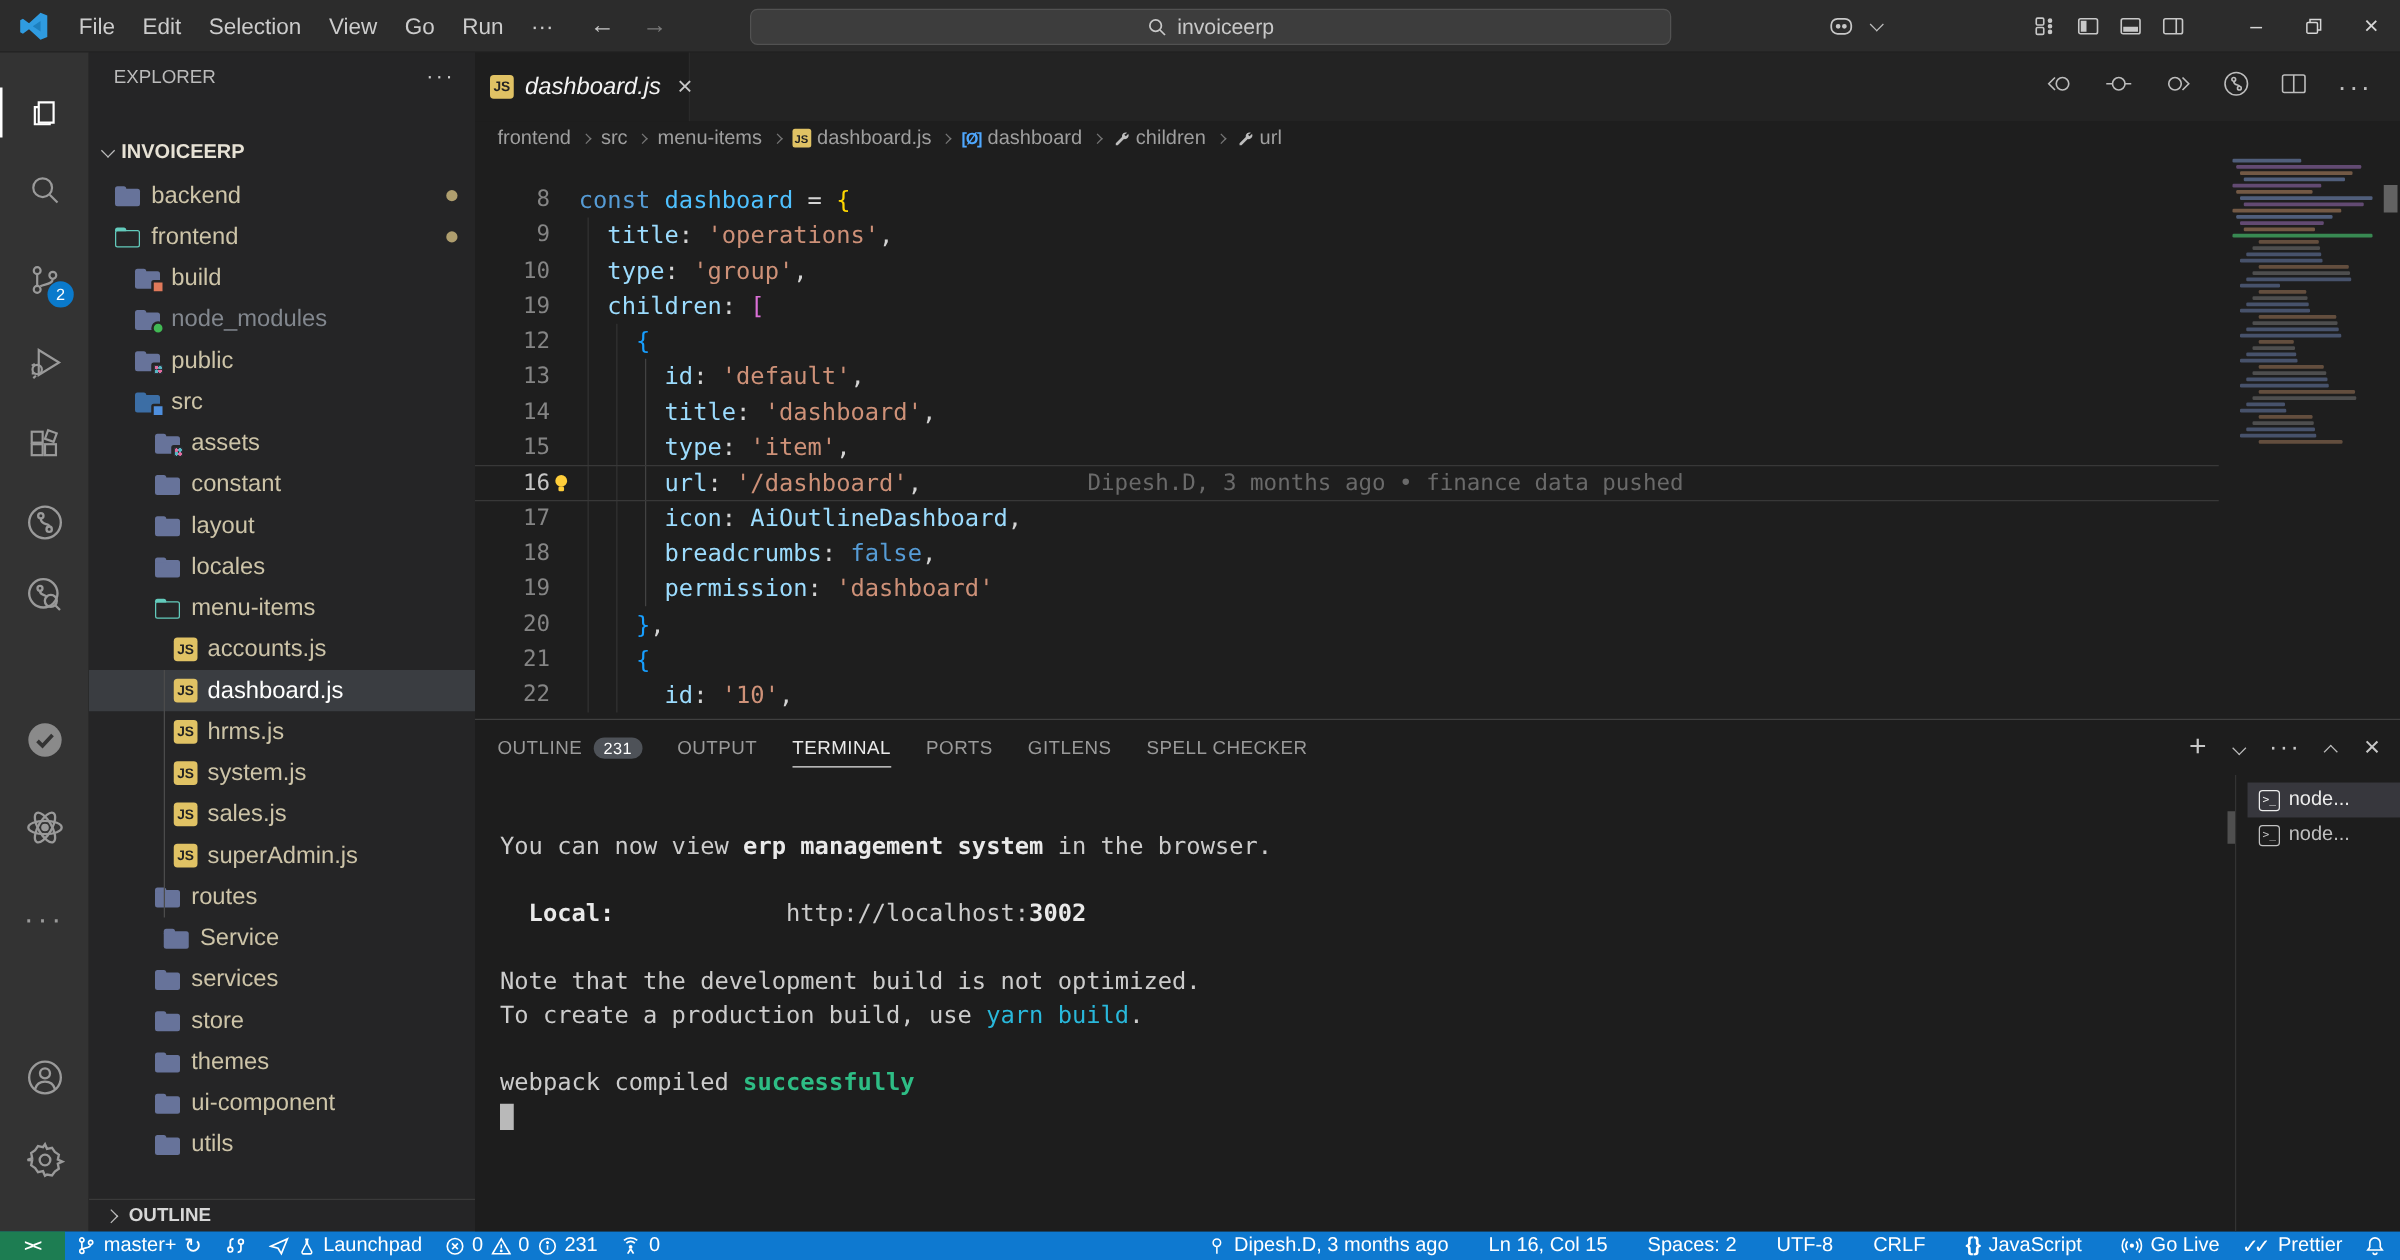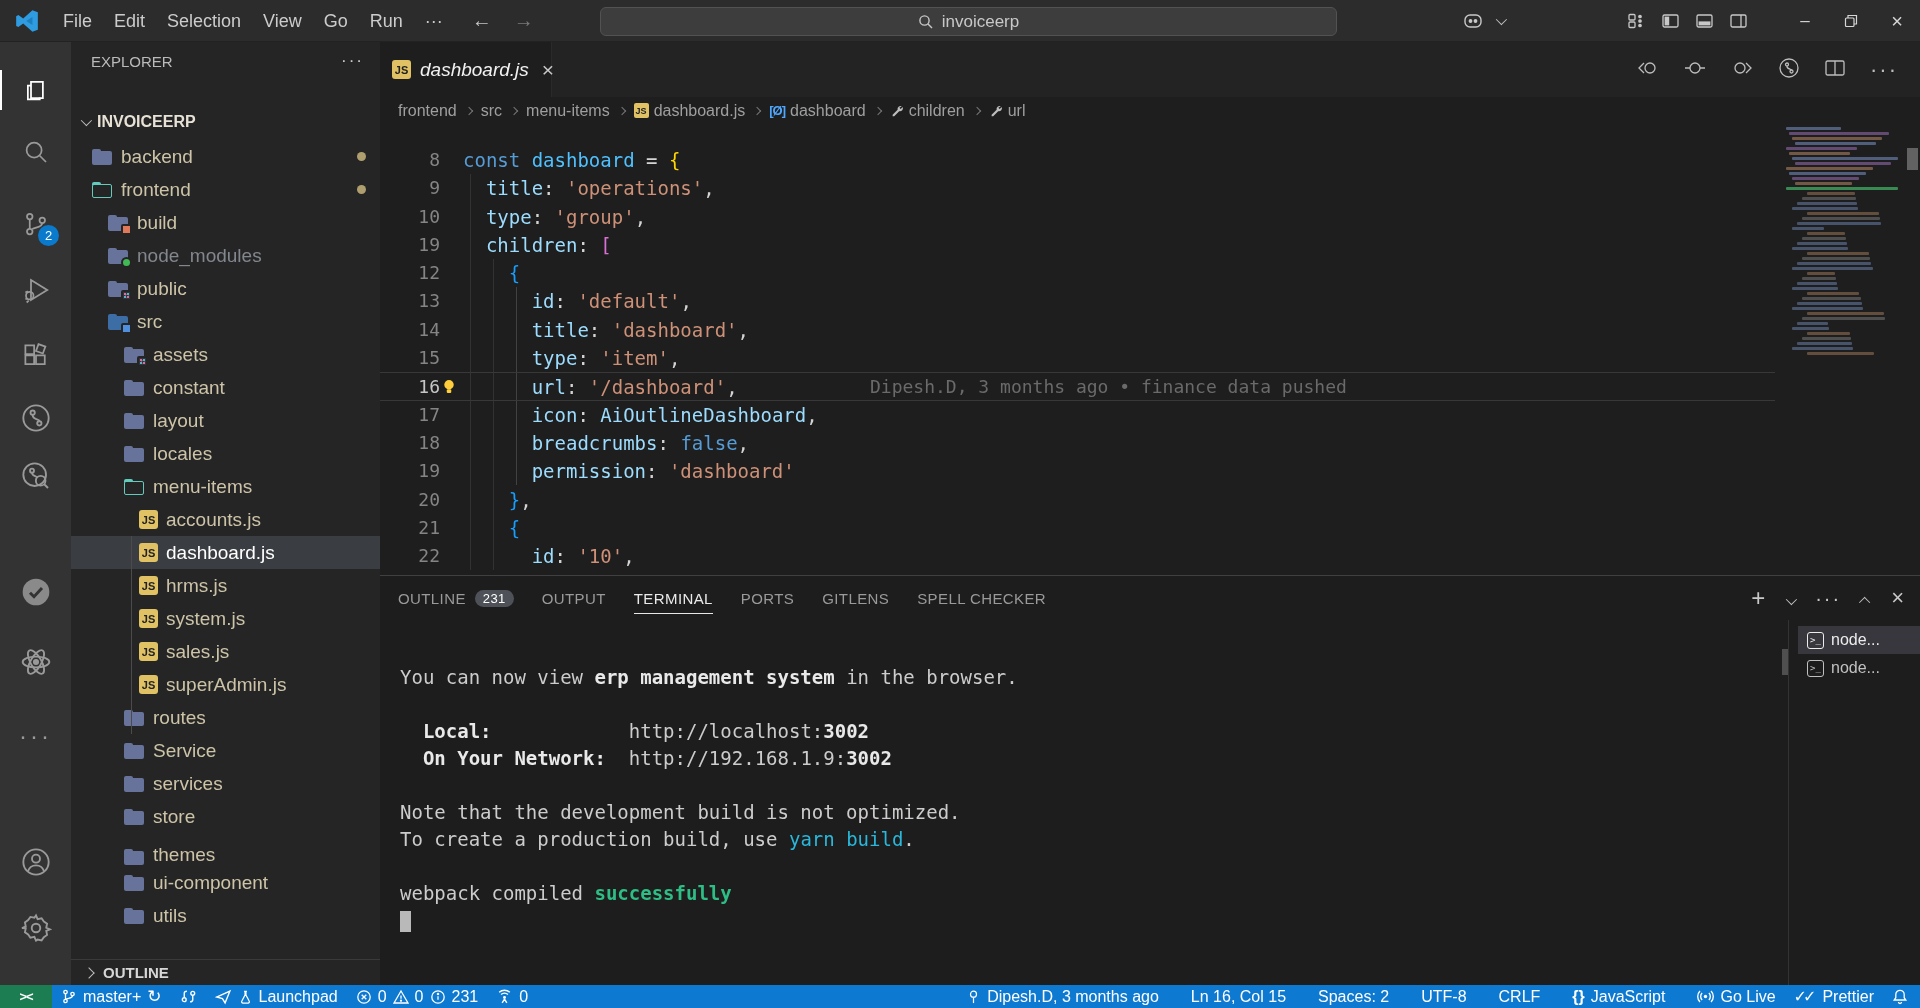--- a/index.html
+++ b/index.html
@@ -385,33 +385,33 @@
           <span class="tlabel">sales.js</span>
         </div>
         <div class="tree-row" style="padding-left: 68px;">
           <span class="jsicon">JS</span>
           <span class="tlabel">superAdmin.js</span>
         </div>
         <div class="tree-row" style="padding-left: 52px;">
           <span class="ficon folder"></span>
           <span class="tlabel">routes</span>
         </div>
-        <div class="tree-row" style="padding-left: 52px;">
+        <div class="tree-row" style="padding-left: 28px; margin-left: 31px;">
           <span class="ficon folder"></span>
           <span class="tlabel">Service</span>
         </div>
         <div class="tree-row" style="padding-left: 52px;">
           <span class="ficon folder"></span>
           <span class="tlabel">services</span>
         </div>
         <div class="tree-row" style="padding-left: 52px;">
           <span class="ficon folder"></span>
           <span class="tlabel">store</span>
         </div>
-        <div class="tree-row" style="padding-left: 52px; align-items: flex-end;">
+        <div class="tree-row" style="padding-left: 52px;">
           <span class="ficon folder"></span>
           <span class="tlabel">themes</span>
         </div>
         <div class="tree-row" style="padding-left: 52px;">
           <span class="ficon folder"></span>
           <span class="tlabel">ui-component</span>
         </div>
         <div class="tree-row" style="padding-left: 52px;">
           <span class="ficon folder"></span>
           <span class="tlabel">utils</span>
@@ -597,21 +597,20 @@
           <span style="font-size:20px;letter-spacing:2px;">···</span>
           <span><i class="chev up"></i></span>
           <span style="font-size:22px;">×</span>
         </div>
       </div>
       <div class="terminal mono" id="terminal">
           <div class="term-line"></div>
           <div class="term-line"><span class="tm-t">You can now view </span><span class="tm-b">erp management system</span><span class="tm-t"> in the browser.</span></div>
           <div class="term-line"></div>
           <div class="term-line"><span class="tm-t">  </span><span class="tm-b">Local:</span><span class="tm-t">            http://localhost:</span><span class="tm-b">3002</span></div>
-          <div class="term-line"><span class="tm-t">  </span><span class="tm-b">On Your Network:</span><span class="tm-t">  http://192.168.1.9:</span><span class="tm-b">3002</span></div>
           <div class="term-line"></div>
           <div class="term-line"><span class="tm-t">Note that the development build is not optimized.</span></div>
           <div class="term-line"><span class="tm-t">To create a production build, use </span><span class="tm-cy">yarn build</span><span class="tm-t">.</span></div>
           <div class="term-line"></div>
           <div class="term-line"><span class="tm-t">webpack compiled </span><span class="tm-gb">successfully</span></div>
           <div class="term-line"><span class="tm-cursor"></span></div>
         </div>
       <div class="side-line"></div>
       <div class="side-scroll"></div>
       <div class="term-side" id="sessions">

